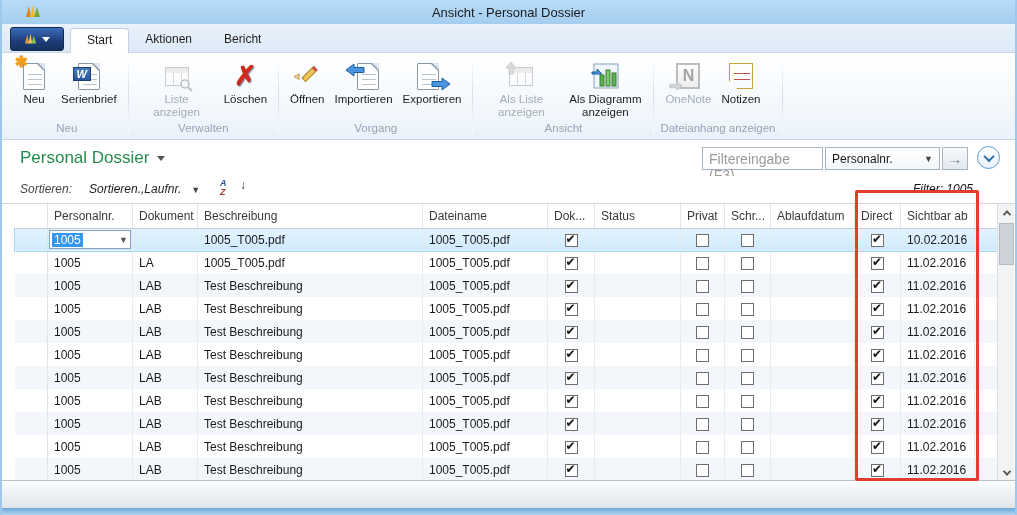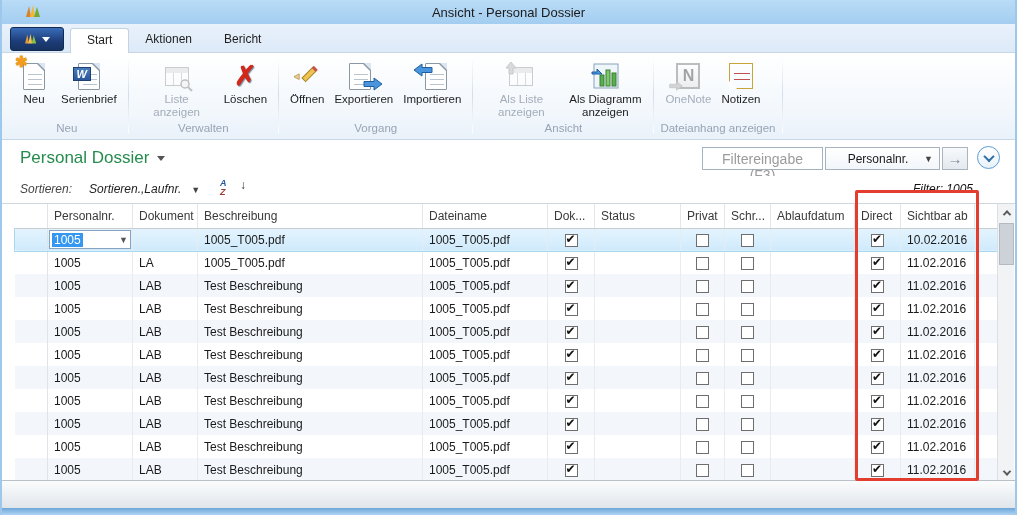--- a/index.html
+++ b/index.html
@@ -44,21 +44,21 @@
       linear-gradient(#c7d9ec,#c7d9ec) 0 0/100% 5px no-repeat,
       repeating-linear-gradient(90deg, #fff 0 7px, #9fb4c9 7px 8px),
       repeating-linear-gradient(#fff 0 4px, #9fb4c9 4px 5px); position:relative; }
   .xmark { color:#cf2a1b; font-size:27px; font-weight:bold; line-height:1; text-shadow:1px 1px 1px #7790a8; }
   .sticky { width:24px; height:26px; background:linear-gradient(135deg,#fdf3a9,#f3d862 70%,#e4bf44); border:1px solid #c7a53a; position:relative;
             background-image:repeating-linear-gradient(#0000 0 5px,#c0504d 5px 6px); background-size:16px 17px; background-position:4px 4px; background-repeat:no-repeat; }
   .sticky::after { content:""; position:absolute; left:-1px; bottom:-1px; border-style:solid; border-width:8px 0 0 8px; border-color:transparent transparent transparent #fff; }
   .nbadge { width:24px; height:26px; border:2px solid #a259c4; background:linear-gradient(#fff,#ecd9f5); color:#7719aa; font-weight:bold; font-size:16px; display:flex; align-items:center; justify-content:center; }
 
   
-  .pagebar { position:absolute; left:0; top:140px; width:100%; height:36px; background:#fff;text-align:center; }
+  .pagebar { position:absolute; left:0; top:140px; width:100%; height:36px; background:#fff; }
   .page-title { position:absolute; left:18px; top:8px; font-size:17px; color:#258c4e; cursor:pointer; }
   .page-title .caret { display:inline-block; width:0; height:0; border-left:4px solid transparent; border-right:4px solid transparent; border-top:5px solid #555; margin-left:8px; vertical-align:middle; }
   .filterbox { position:absolute; left:700px; top:7px; width:121px; height:23px; border:1px solid #a5b2c0; background:#fff; color:#9b9b9b; padding:3px 6px; font-size:14px; }
   .fielddrop { position:absolute; left:823px; top:7px; width:115px; height:23px; border:1px solid #a5b2c0; background:linear-gradient(#fff,#f2f6fa); display:flex; align-items:center; padding:0 6px; cursor:pointer; }
   .fielddrop .val { flex:1; }
   .fielddrop .arrow { color:#444; font-size:9px; }
   .gobtn { position:absolute; left:940px; top:7px; width:26px; height:23px; border:1px solid #a9b4bf; background:linear-gradient(#f7f9fb,#e3e9ef); display:flex; align-items:center; justify-content:center; color:#7b8794; font-size:15px; cursor:pointer; }
   .expander { position:absolute; left:975px; top:6px; width:23px; height:23px; border:1px solid #5b9bd5; border-radius:50%; background:linear-gradient(#fff,#e8f2fb); display:flex; align-items:center; justify-content:center; cursor:pointer; }
   .chev-down { width:8px; height:8px; border-right:2px solid #2e6da4; border-bottom:2px solid #2e6da4; transform:rotate(45deg) translate(-1px,-1px); }
 
@@ -190,35 +190,35 @@
             <svg width="26" height="26" viewBox="0 0 26 26">
                 <rect x="11" y="2" width="5" height="16" fill="#eec34f" stroke="#a8812a" stroke-width="1" transform="rotate(45 13 13)"></rect>
                 <polygon points="4,23 10,21 6,17" fill="#e8cf9a" stroke="#a8812a" stroke-width="0.6" transform="rotate(45 13 13)"></polygon>
                 <rect x="11" y="1" width="5" height="3" fill="#c94f4f" transform="rotate(45 13 13)"></rect>
               </svg>
             </span>
           <span class="rlabel">Öffnen</span>
         </div>
         <div class="rbtn">
           <span class="ric">
+              <span class="doc" style="margin-left:8px"></span>
+            <svg style="position:absolute;left:-2px;top:4px" width="20" height="14" viewBox="0 0 20 14">
+                <path d="M9 1 L1 7 L9 13 L9 9.5 H19 V4.5 H9 Z" fill="#4a95dd" stroke="#1f5f9e" stroke-width="1"></path>
+              </svg>
+            </span>
+          <span class="rlabel">Importieren</span>
+        </div>
+        <div class="rbtn">
+          <span class="ric">
               <span class="doc" style="margin-right:8px"></span>
             <svg style="position:absolute;right:-2px;bottom:2px" width="20" height="14" viewBox="0 0 20 14">
                 <path d="M11 1 L19 7 L11 13 L11 9.5 H1 V4.5 H11 Z" fill="#4a95dd" stroke="#1f5f9e" stroke-width="1"></path>
               </svg>
             </span>
           <span class="rlabel">Exportieren</span>
-        </div>
-        <div class="rbtn">
-          <span class="ric">
-              <span class="doc" style="margin-left:8px"></span>
-            <svg style="position:absolute;left:-2px;top:4px" width="20" height="14" viewBox="0 0 20 14">
-                <path d="M9 1 L1 7 L9 13 L9 9.5 H19 V4.5 H9 Z" fill="#4a95dd" stroke="#1f5f9e" stroke-width="1"></path>
-              </svg>
-            </span>
-          <span class="rlabel">Importieren</span>
         </div>
       </div>
       <div class="rgroup-label">Vorgang</div>
     </div>
     <div class="rsep"></div>
 
     <div class="rgroup">
       <div class="rbuttons">
         <div class="rbtn disabled">
           <span class="ric">

